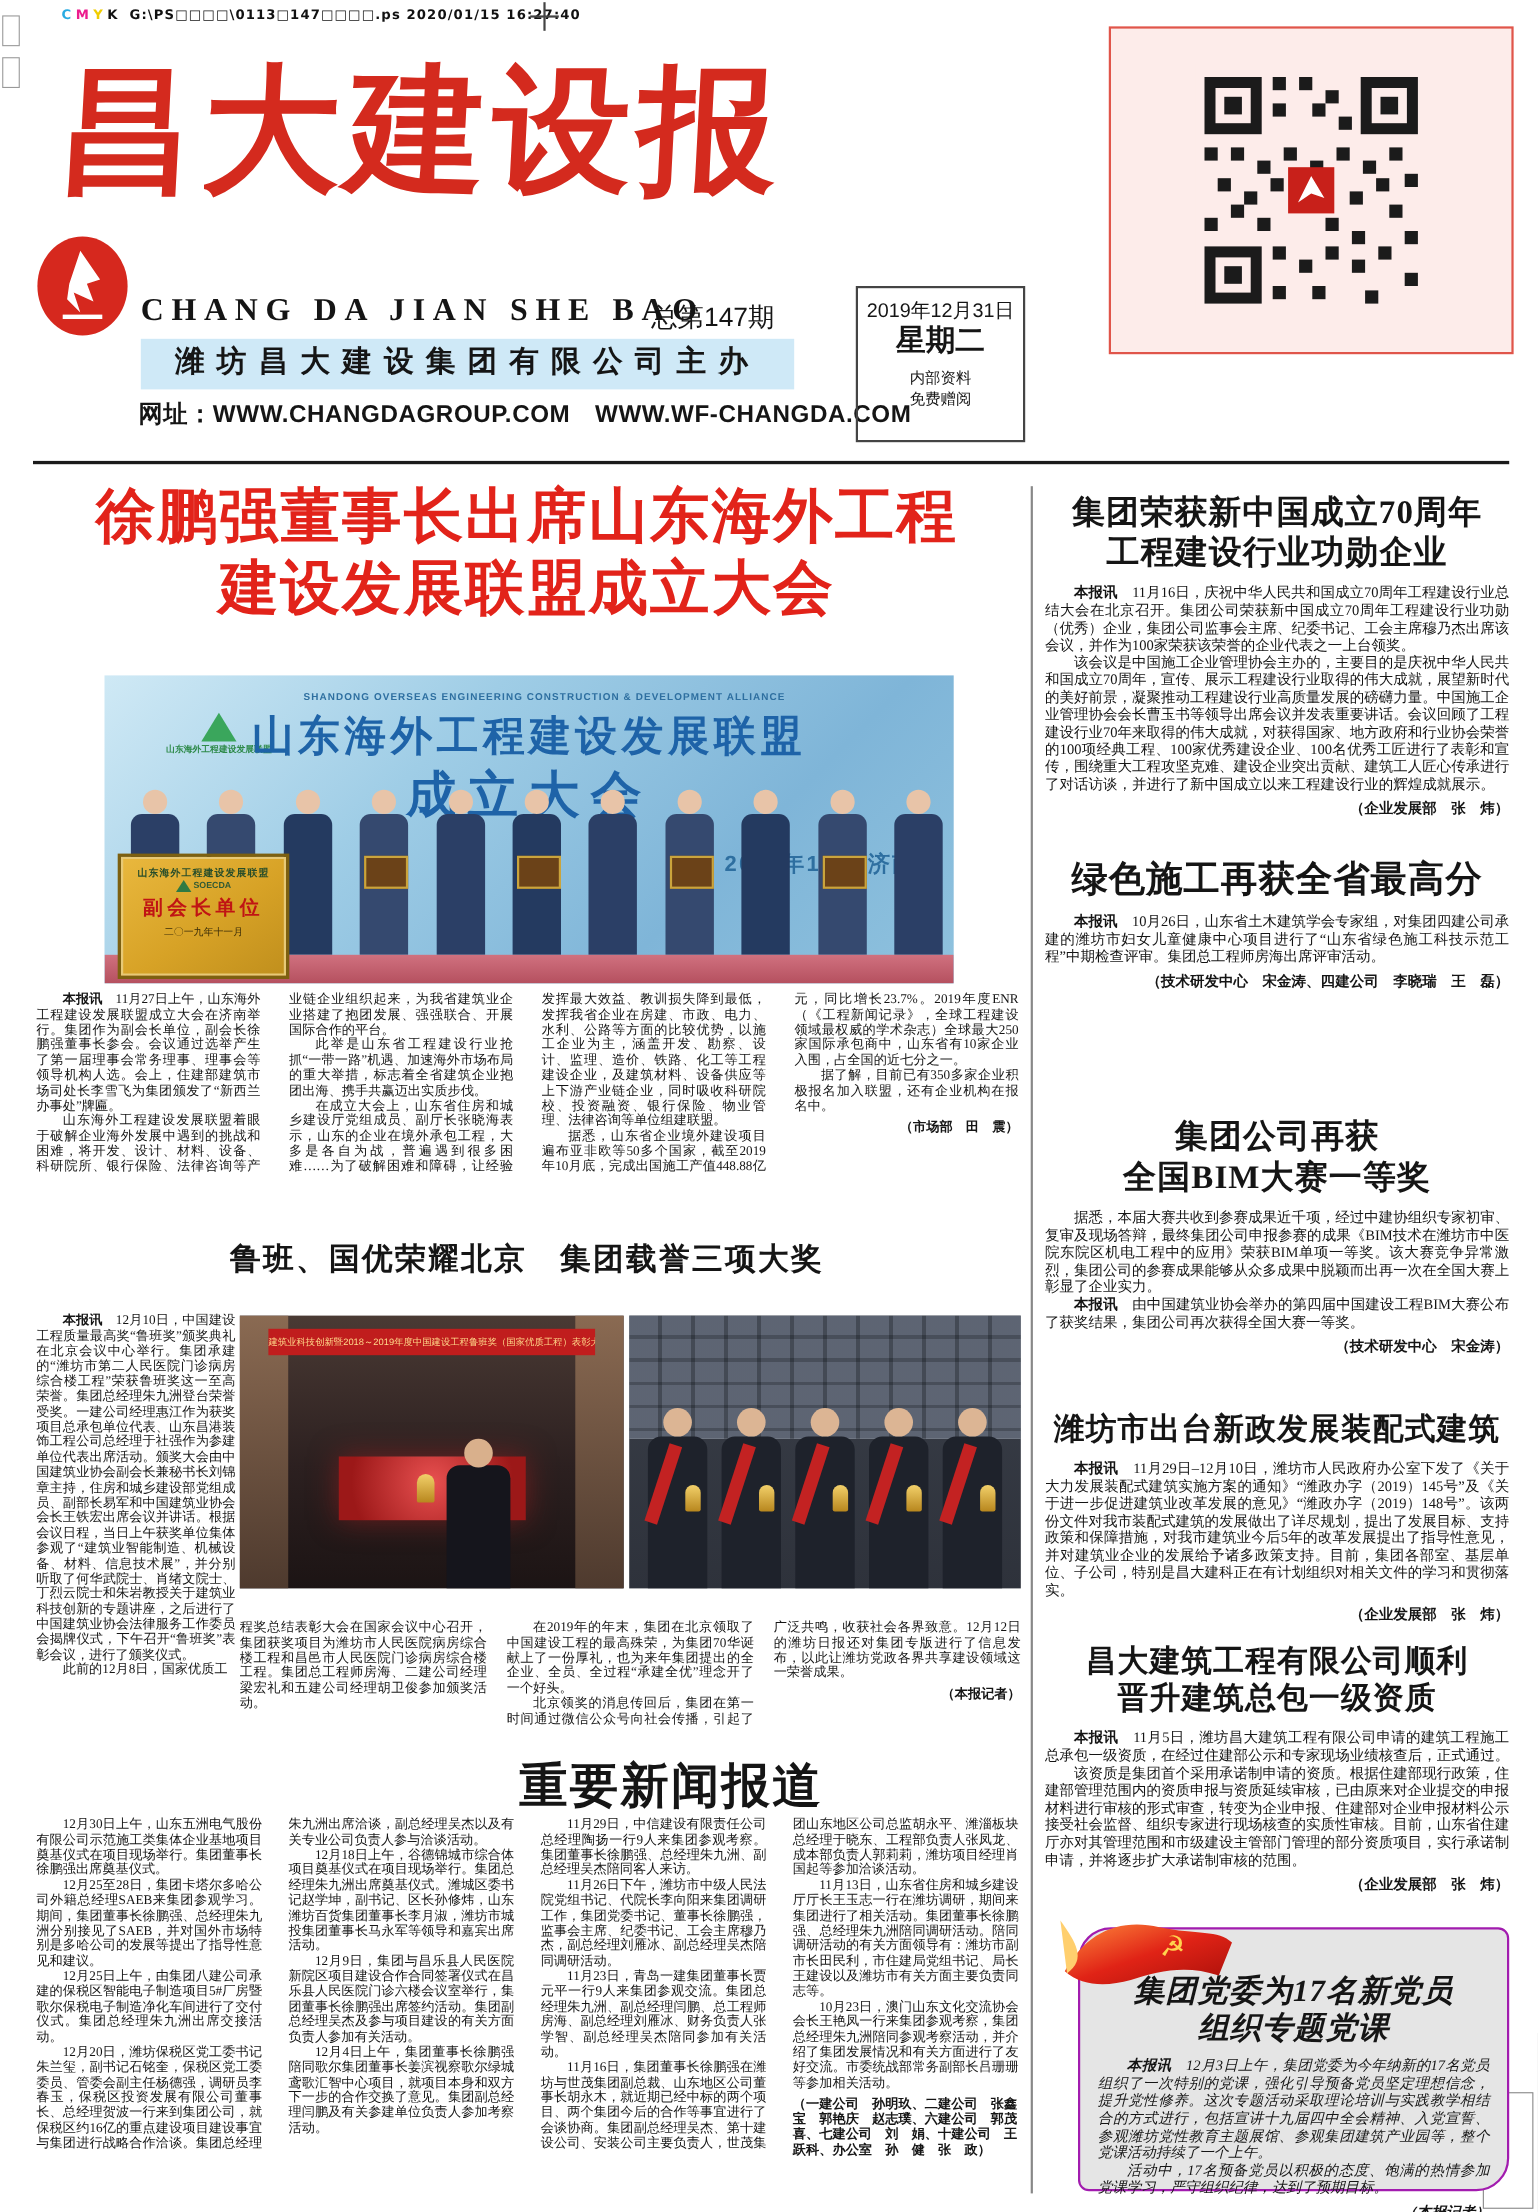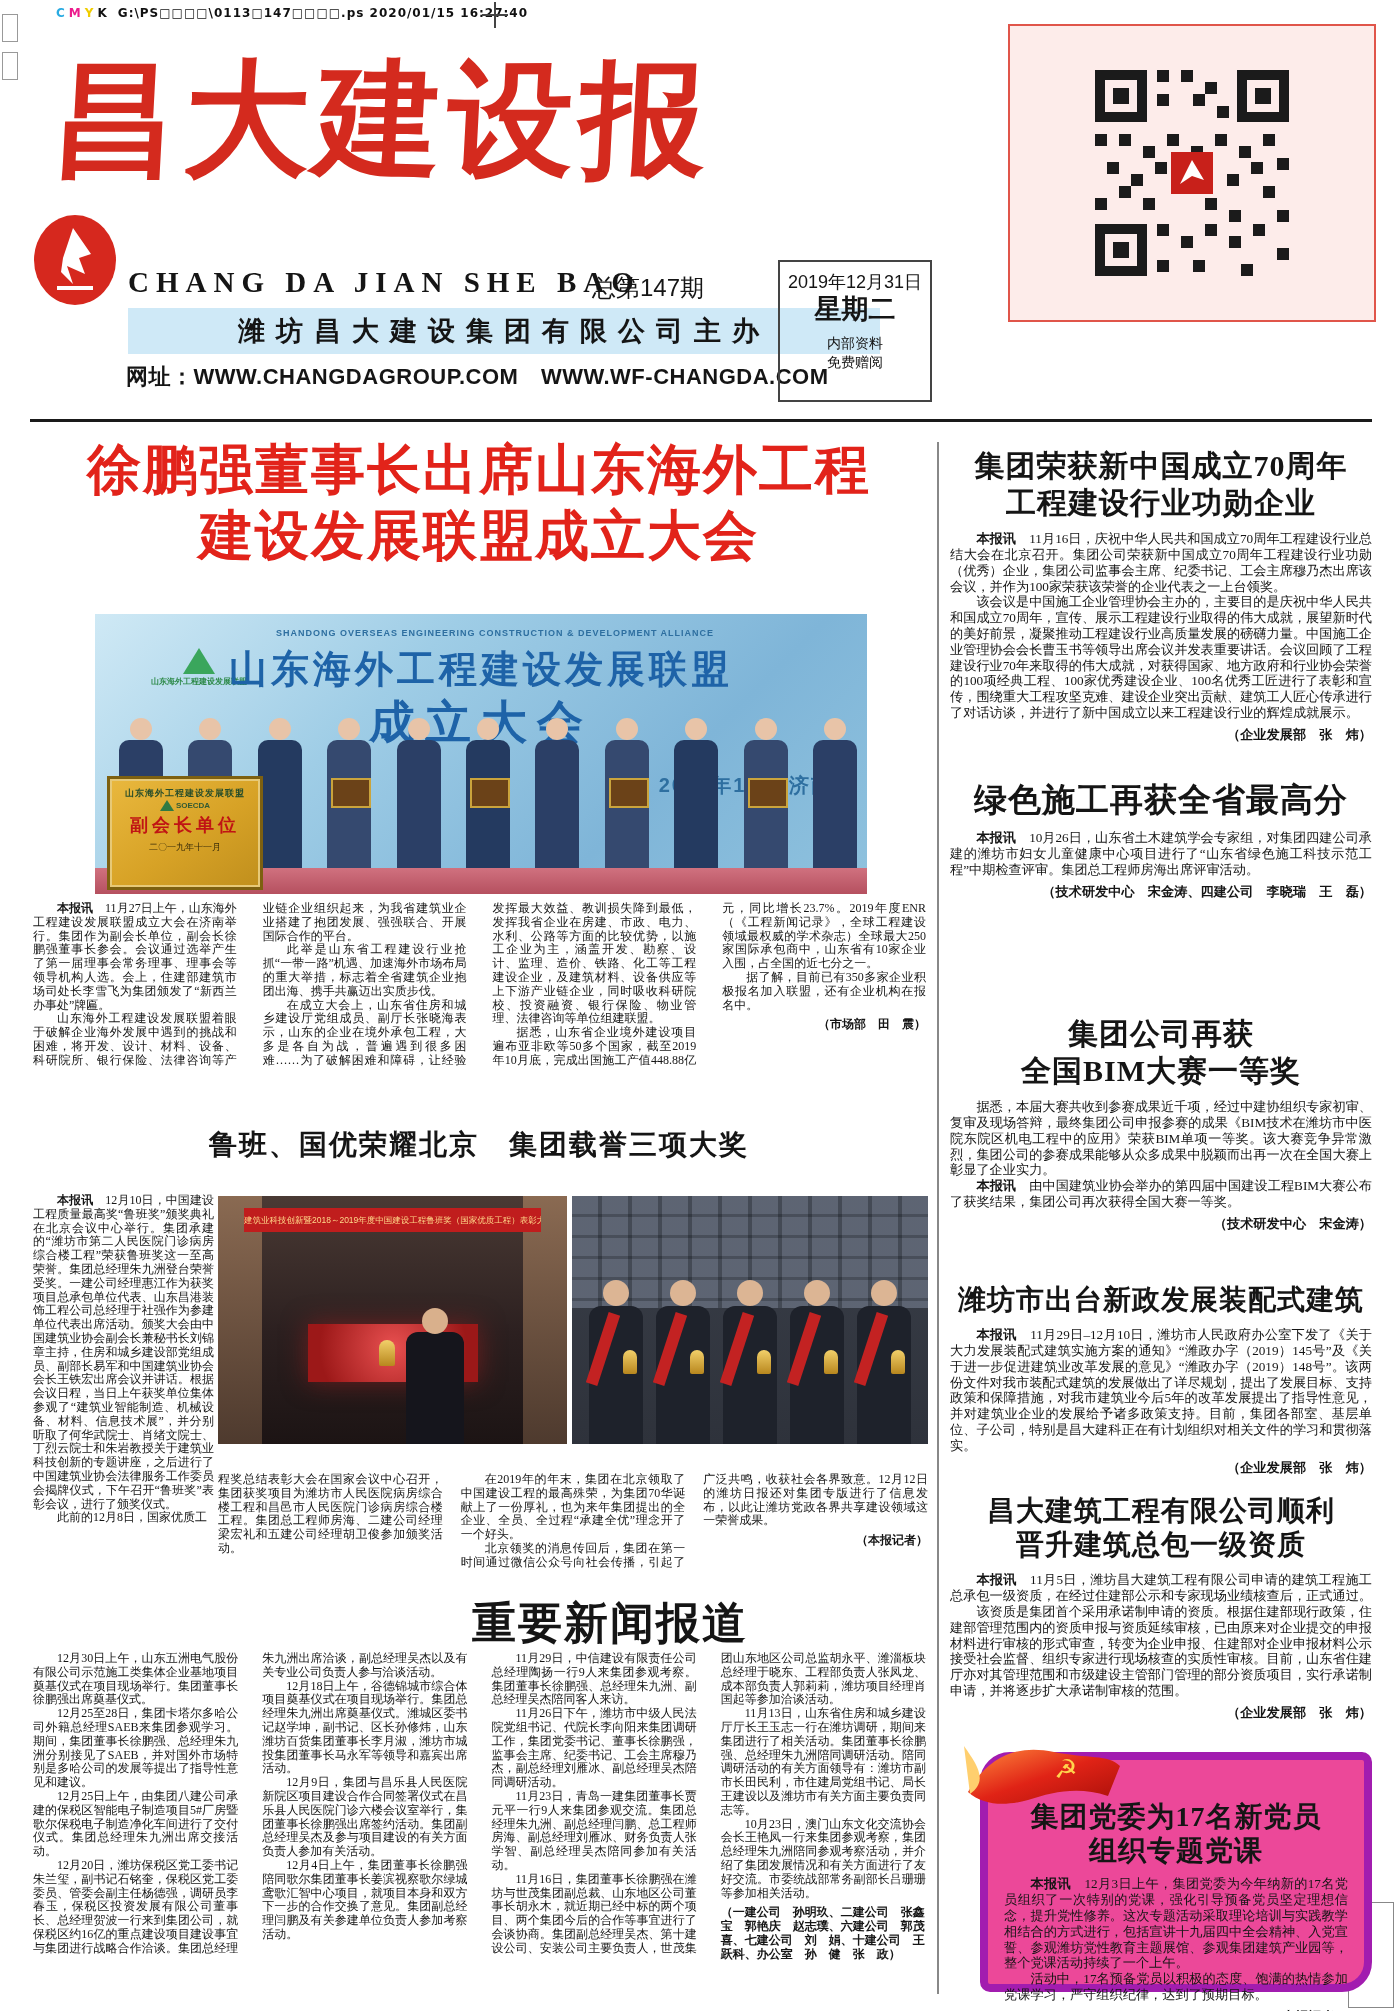--- a/index.html
+++ b/index.html
@@ -19,22 +19,22 @@
   .edge-mark{border:1.5px solid #999;width:14px;height:26px;background:#fff;}
   .corner-box{left:1348px;top:1902px;width:44px;height:104px;border:1.5px solid #888;}
 
   
   .masthead-title{left:52px;top:26px;width:680px;height:190px;line-height:190px;
     font-size:126px;font-weight:900;color:#d42a1e;letter-spacing:6px;white-space:nowrap;
     transform:skewX(-3deg);font-family:"Liberation Serif","DejaVu Serif",serif;}
   .logo-badge{left:33px;top:214px;width:84px;height:92px;}
   .pinyin{left:128px;top:266px;font-size:29px;font-weight:bold;letter-spacing:7px;white-space:nowrap;}
   .issue-no{left:592px;top:272px;font-size:24px;font-family:"Liberation Sans","DejaVu Sans",sans-serif;}
-  .org-bar{left:128px;top:308px;width:752px;height:46px;background:#cfe9f7;
-    font-family:Liberation Serif, serif;font-weight:bold;font-size:27px;
+  .org-bar{left:128px;top:308px;width:594px;height:46px;background:#cfe9f7;
+    font-family:Liberation Mono, monospace;font-weight:bold;font-size:27px;
     letter-spacing:11px;text-align:center;line-height:46px;}
   .url-line{left:126px;top:362px;width:632px;font-family:"Liberation Sans","DejaVu Sans",sans-serif;
     font-weight:bold;font-size:22px;letter-spacing:.5px;white-space:nowrap;}
   .date-box{left:778px;top:260px;width:150px;height:138px;border:2px solid #444;text-align:center;
     font-family:"Liberation Sans","DejaVu Sans",sans-serif;}
   .date-box .d1{font-size:18px;margin-top:8px;}
   .date-box .d2{font-size:27px;font-weight:bold;line-height:30px;}
   .date-box .d3{font-size:14px;margin-top:10px;line-height:19px;}
   .qr-panel{left:1008px;top:24px;width:364px;height:294px;background:#fdecea;border:2px solid #e0554a;
     display:flex;align-items:center;justify-content:center;}
@@ -113,22 +113,22 @@
   .briefs-cols{left:33px;top:1652px;width:893px;height:354px;column-count:4;column-gap:24px;overflow:hidden;}
   .briefs-cols .sig{text-align:left;font-weight:bold;}
 
   
   .right-col{left:950px;top:448px;width:422px;height:1552px;}
   .r-art{position:absolute;left:0;width:422px;}
   .r-art h3{margin:0 0 10px 0;text-align:center;font-weight:900;white-space:pre-line;line-height:1.22;letter-spacing:1px;}
   .r-art .body-txt{font-size:13.2px;line-height:15.8px;}
   .fs34{font-size:33px;} .fs31{font-size:30px;} .fs29{font-size:28px;}
   .party-wrap{top:1292px;height:256px;}
-  .party-box{position:absolute;left:30px;right:0;top:12px;bottom:4px;border:8px solid #a21caf;
-    border-radius:30px 10px 30px 10px;padding:14px 16px 8px;box-sizing:border-box;background:#ec4899;}
+  .party-box{position:absolute;left:30px;right:0;top:12px;bottom:4px;border:2px solid #a21caf;
+    border-radius:30px 10px 30px 10px;padding:14px 16px 8px;box-sizing:border-box;background:#e5e5e5;font-style:italic;}
   .party-box h3{margin-top:26px;margin-bottom:8px;}
   .flag{position:absolute;left:8px;top:-14px;width:170px;height:100px;z-index:4;}
 </style>
 </head>
 <body>
 
 <div class="page">
 
   <div class="abs print-line">
     <span class="c">C</span><span class="m">M</span><span class="y">Y</span><span class="k">K</span><span>G:\PS□□□□\0113□147□□□□.ps 2020/01/15 16:27:40</span>

